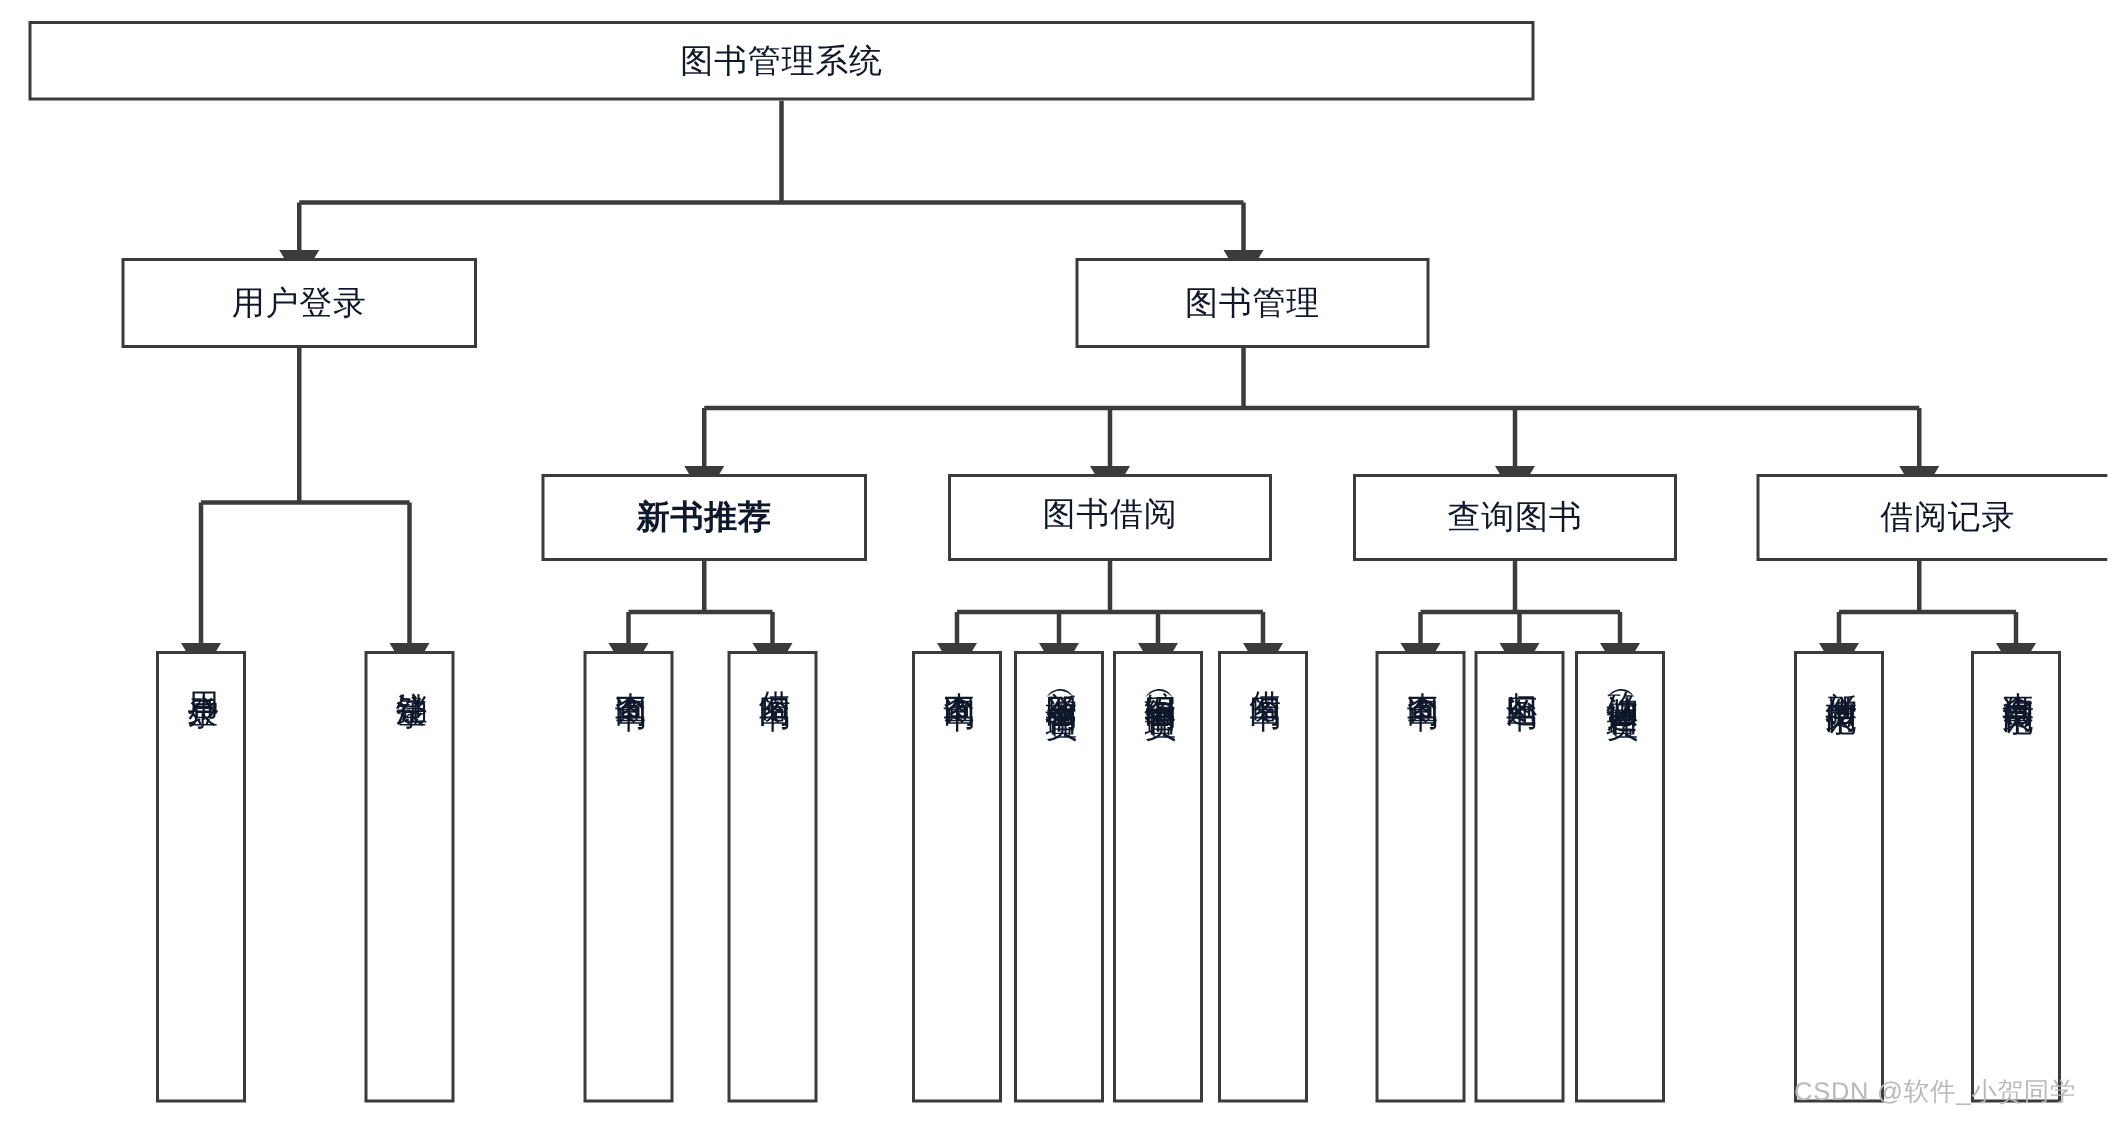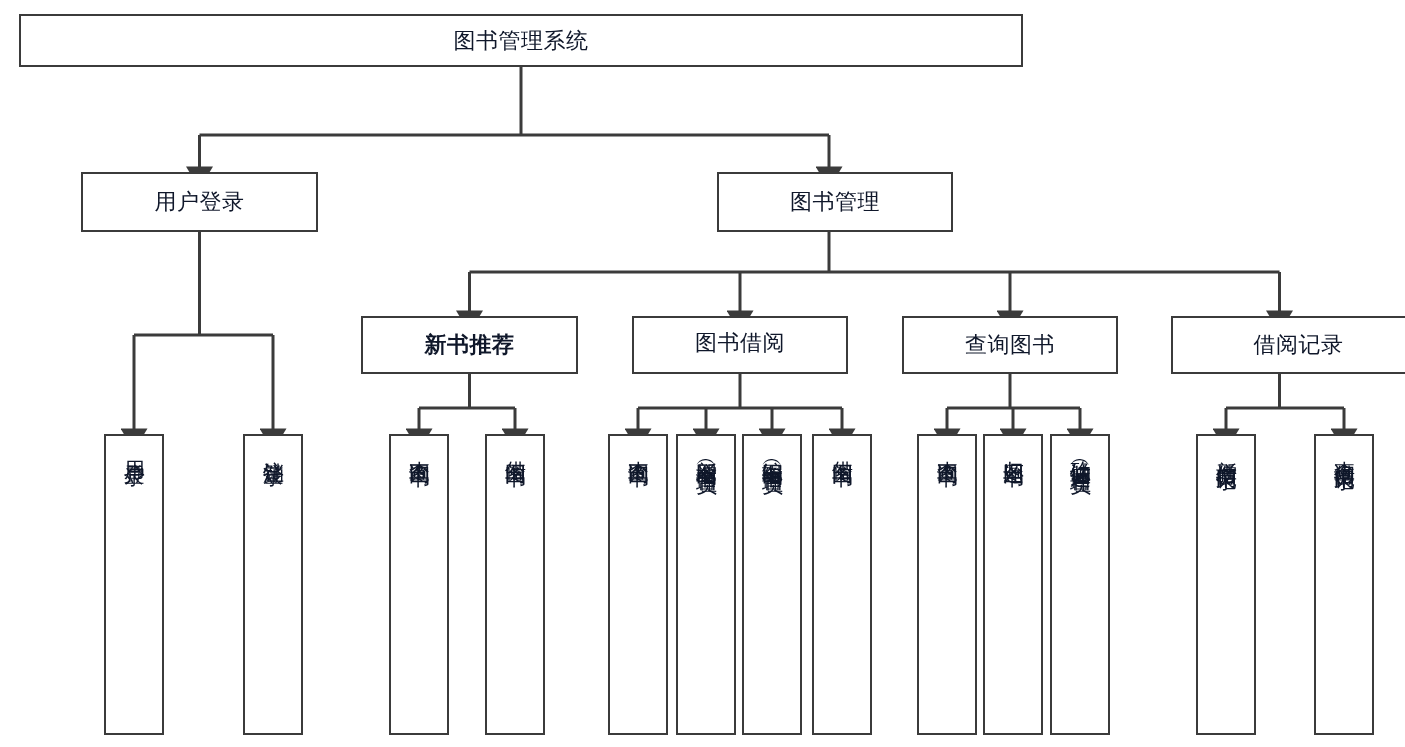--- a/index.html
+++ b/index.html
@@ -177,14 +177,15 @@
         <span class="label">确认归还（管理员）</span>
       </div>
       <div class="node vert" style="left: 1196px; top: 434px; width: 60px; height: 301px;">
         <span class="label">新增借阅记录</span>
       </div>
       <div class="node vert" style="left: 1314px; top: 434px; width: 60px; height: 301px;">
         <span class="label">查询借阅记录</span>
       </div>
     </div>
 
+  <div class="watermark" style="left: 1196px; top: 716px; color: rgb(185, 185, 185);">CSDN @软件_小贺同学</div>
 
 </div>
 
 </body></html>

